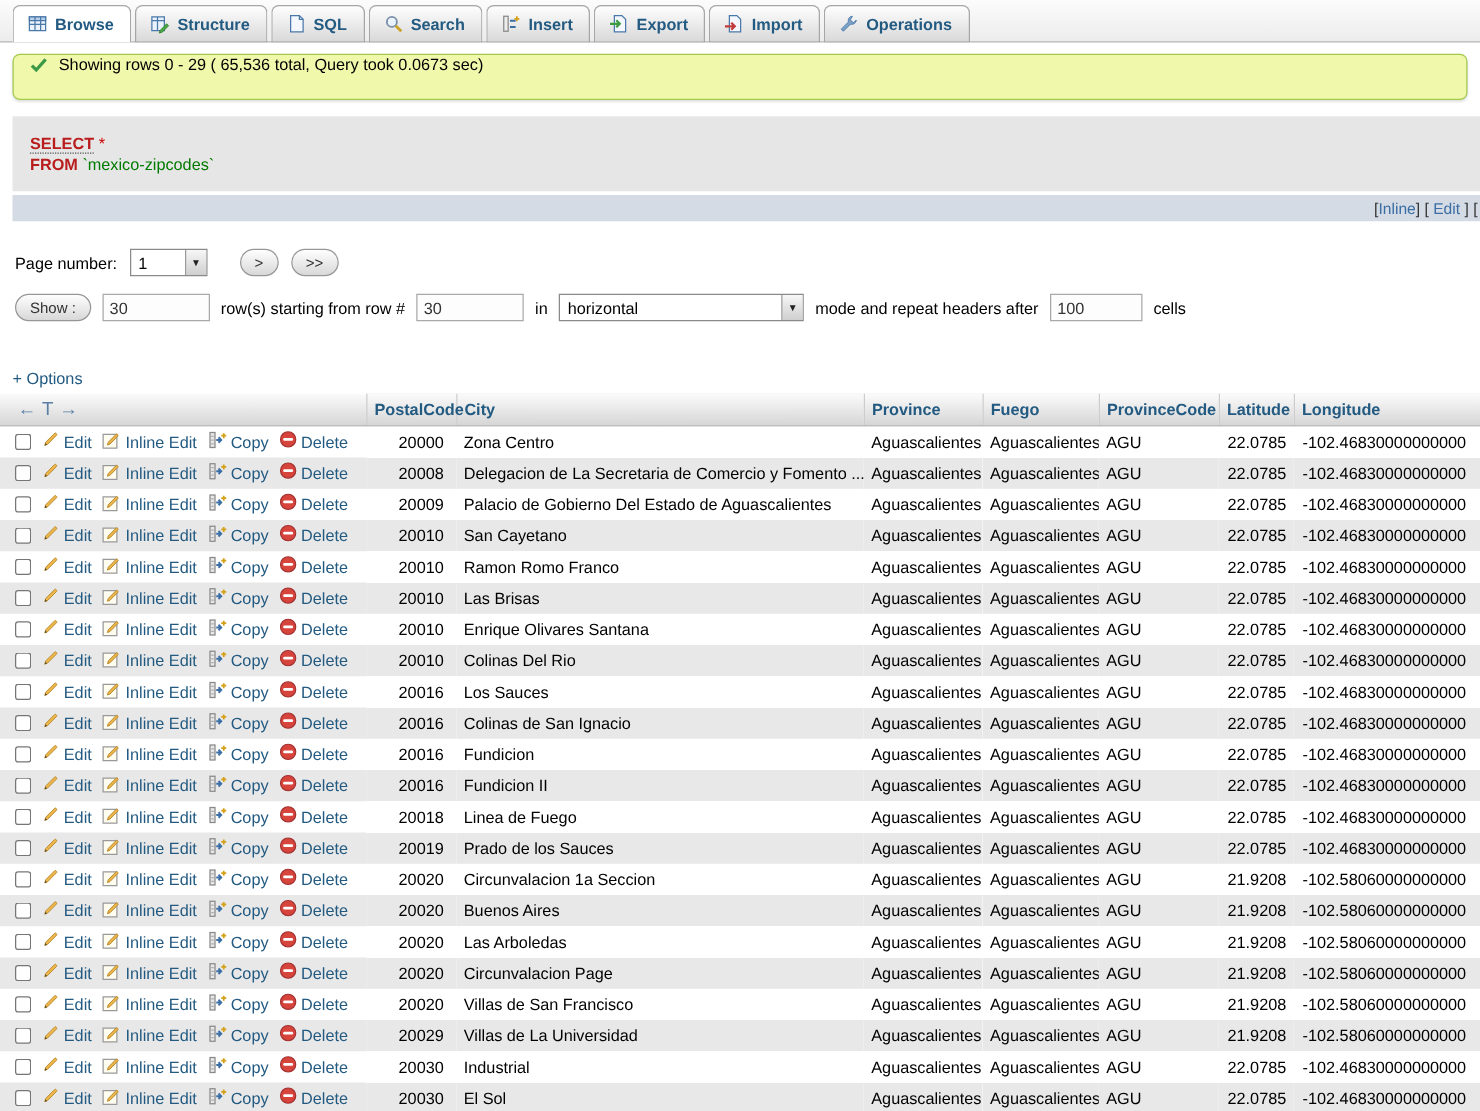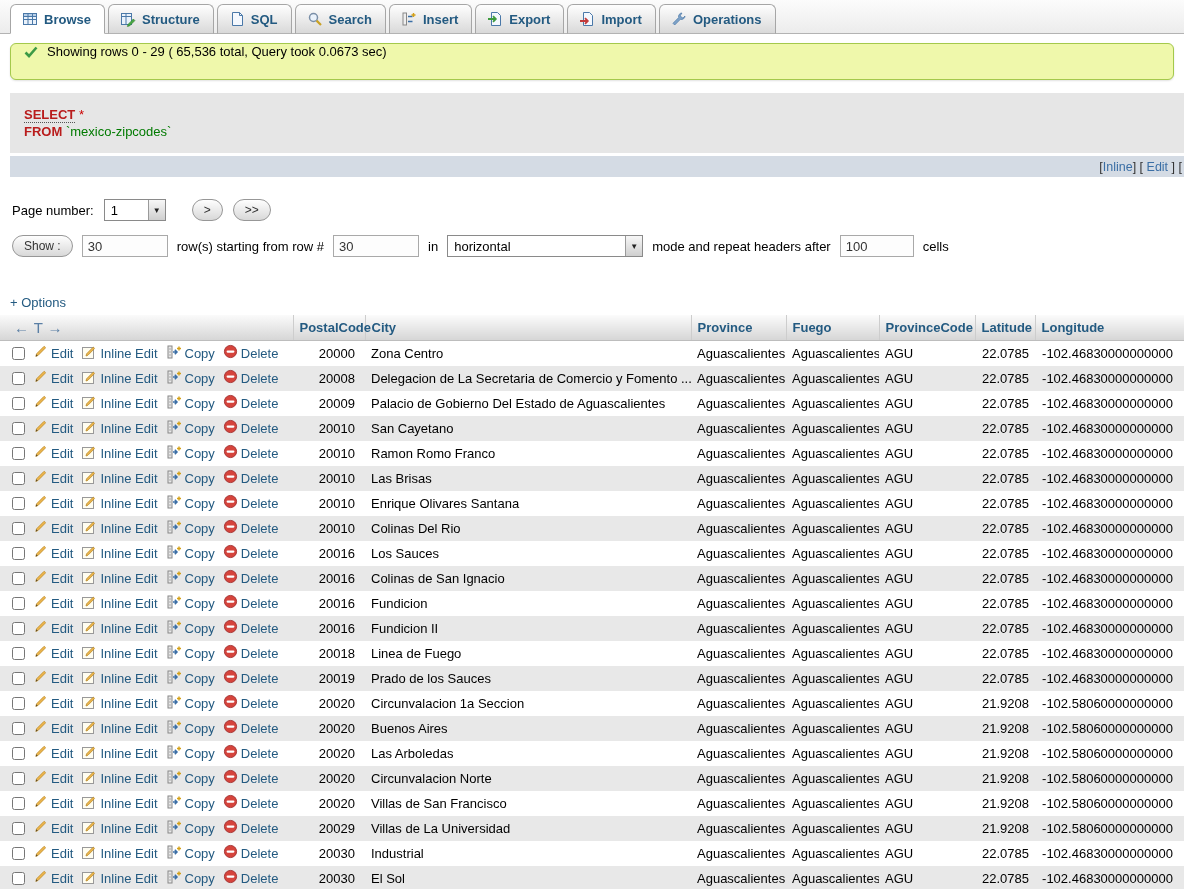--- a/index.html
+++ b/index.html
@@ -972,21 +972,21 @@
       </a>
       <a class="act">
         <span><svg width="15" height="15" viewBox="0 0 16 16">
                 <circle cx="8" cy="8" r="6.5" fill="#d6443c" stroke="#a33131"></circle>
                 <rect x="3.8" y="6.9" width="8.4" height="2.3" rx="1.1" fill="#fff"></rect>
               </svg></span>
         <span>Delete</span>
       </a>
     </td>
     <td class="num c-postal">20020</td>
-    <td>Circunvalacion Norte</td>
+    <td>Circunvalacion Page</td>
     <td>Aguascalientes</td>
     <td>Aguascalientes</td>
     <td>AGU</td>
     <td class="num c-lat">21.9208</td>
     <td class="c-lng">-102.58060000000000</td>
   </tr>
       <tr class="data-row">
     <td class="c-actions">
       <input type="checkbox" style="">
       <a class="act">

